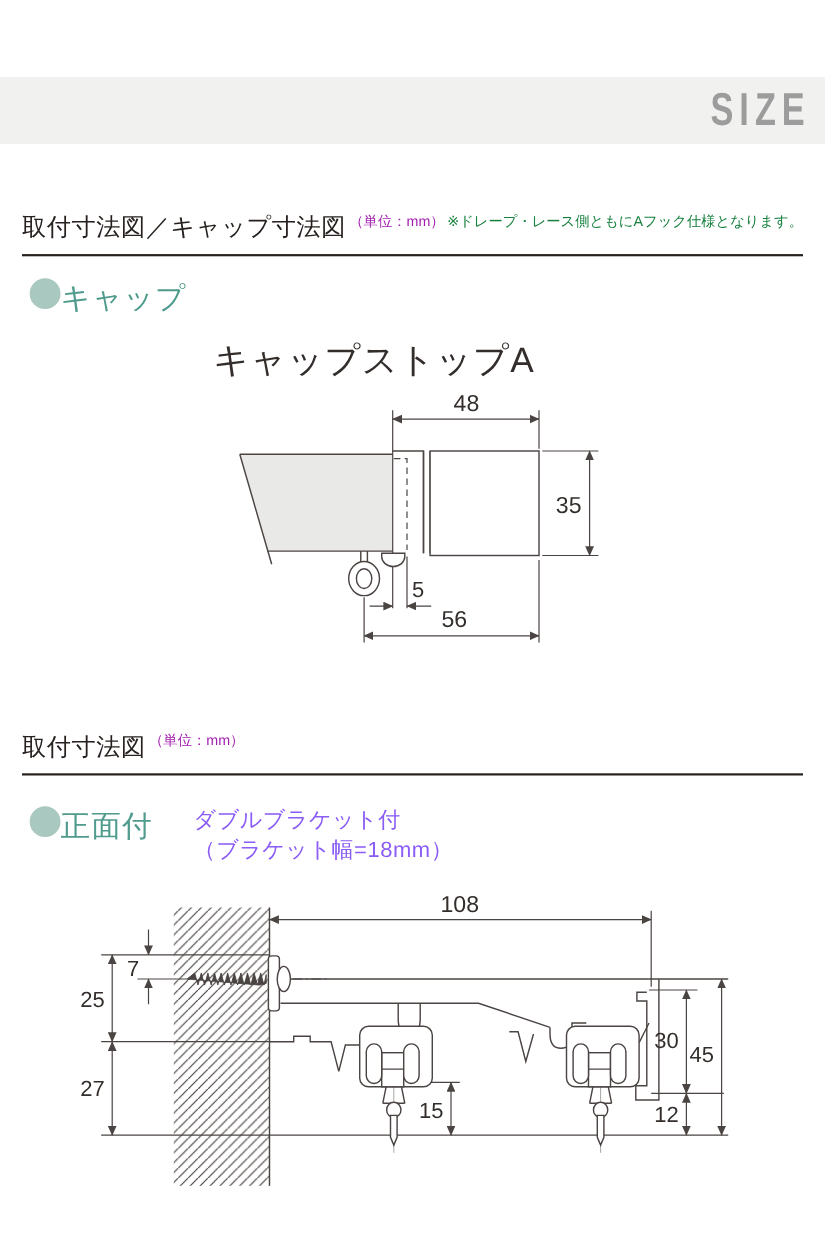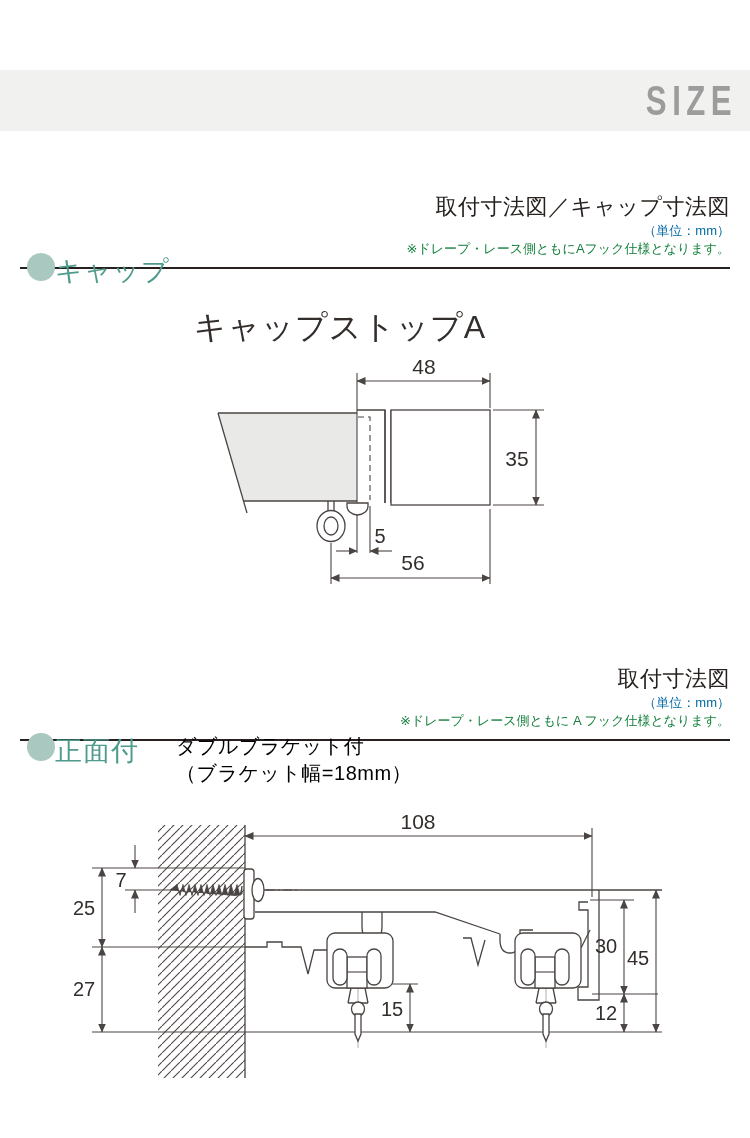--- a/index.html
+++ b/index.html
@@ -5,36 +5,36 @@
   * { margin:0; padding:0; box-sizing:border-box; }
   body { background:#fff; font-family:"Liberation Sans","DejaVu Sans",sans-serif; }
   #page { position:relative; width:750px; height:1138px; background:#fff; overflow:hidden; margin:0 auto; }
 
   .banner { position:absolute; top:70px; left:0; width:750px; height:61px;
             background:#f1f1f0; display:flex; align-items:center; justify-content:flex-end; }
   .banner span { color:#9c9c9c; font-size:40px; font-weight:bold; letter-spacing:7px;
                  transform:scale(0.78,1.05); }
 
   .sec-header { position:absolute; left:20px; width:710px; border-bottom:2px solid #26211e;
-                display:flex; align-items:flex-end; padding-bottom:9px;flex-direction:column; }
+                display:flex; align-items:flex-start; padding-bottom:9px; }
   .sec-header .t  { font-size:22px; color:#26211e; letter-spacing:0.5px; white-space:nowrap; }
-  .sec-header .u  { font-size:13px; color:#0369a1; margin-left:3px; white-space:nowrap; }
+  .sec-header .u  { font-size:13px; color:#a21caf; margin-left:3px; white-space:nowrap; }
   .sec-header .n  { font-size:13px; color:#15803d; white-space:nowrap; }
   #sec1 { top:192px; } #sec1 .n { margin-left:auto; }
   #sec2 { top:664px; } #sec2 .n { margin-left:14px; }
 
   .bullet-head { position:absolute; left:27px; display:flex; }
   #bh1 { top:253px; } #bh2 { top:733px; }
   .bullet-head .dot { width:28px; height:28px; border-radius:50%; background:#a9c8c0; flex:0 0 auto; }
   .bullet-head .lbl { font-size:27px; color:#4f9b8d; letter-spacing:1px; }
 
   .cap-title { position:absolute; top:306px; left:0; width:680px; text-align:center;
                font-size:32px; color:#332e2b; letter-spacing:1px; }
 
-  .subtitle { position:absolute; left:176px; top:733px; font-size:20px; color:#000000;
+  .subtitle { position:absolute; left:176px; top:733px; font-size:20px; color:#8b5cf6;
               line-height:27px; letter-spacing:0.5px; }
 
   svg { position:absolute; left:0; }
   #svg1 { top:352px; } #svg2 { top:806px; }
   .ln   { stroke:#4a4442; stroke-width:1.3; fill:none; }
   .lnt  { stroke:#4a4442; stroke-width:1.1; fill:none; }
   .dash { stroke:#4a4442; stroke-width:1.1; fill:none; stroke-dasharray:6 4; }
   .cline{ stroke:#4a4442; stroke-width:0.9; fill:none; stroke-dasharray:9 3 2 3; }
   .thin { stroke:#8f8b89; stroke-width:0.7; fill:none; }
   .wht  { fill:#fff; stroke:#4a4442; stroke-width:1.3; }
@@ -113,21 +113,20 @@
 
     <text class="dim" x="424" y="374">48</text>
     <text class="dim" x="517" y="466">35</text>
     <text class="dimS" x="380" y="543">5</text>
     <text class="dim" x="413" y="570">56</text>
   </svg>
 
   <div class="sec-header" id="sec2">
     <span class="t">取付寸法図</span>
     <span class="u">（単位：mm）</span>
-    <span class="n">※ドレープ・レース側ともに A フック仕様となります。</span>
   </div>
 
   <div class="bullet-head" id="bh2">
     <span class="dot"></span>
     <span class="lbl">正面付</span>
   </div>
   <div class="subtitle">
     <div>ダブルブラケット付</div>
     <div>（ブラケット幅=18mm）</div>
   </div>

